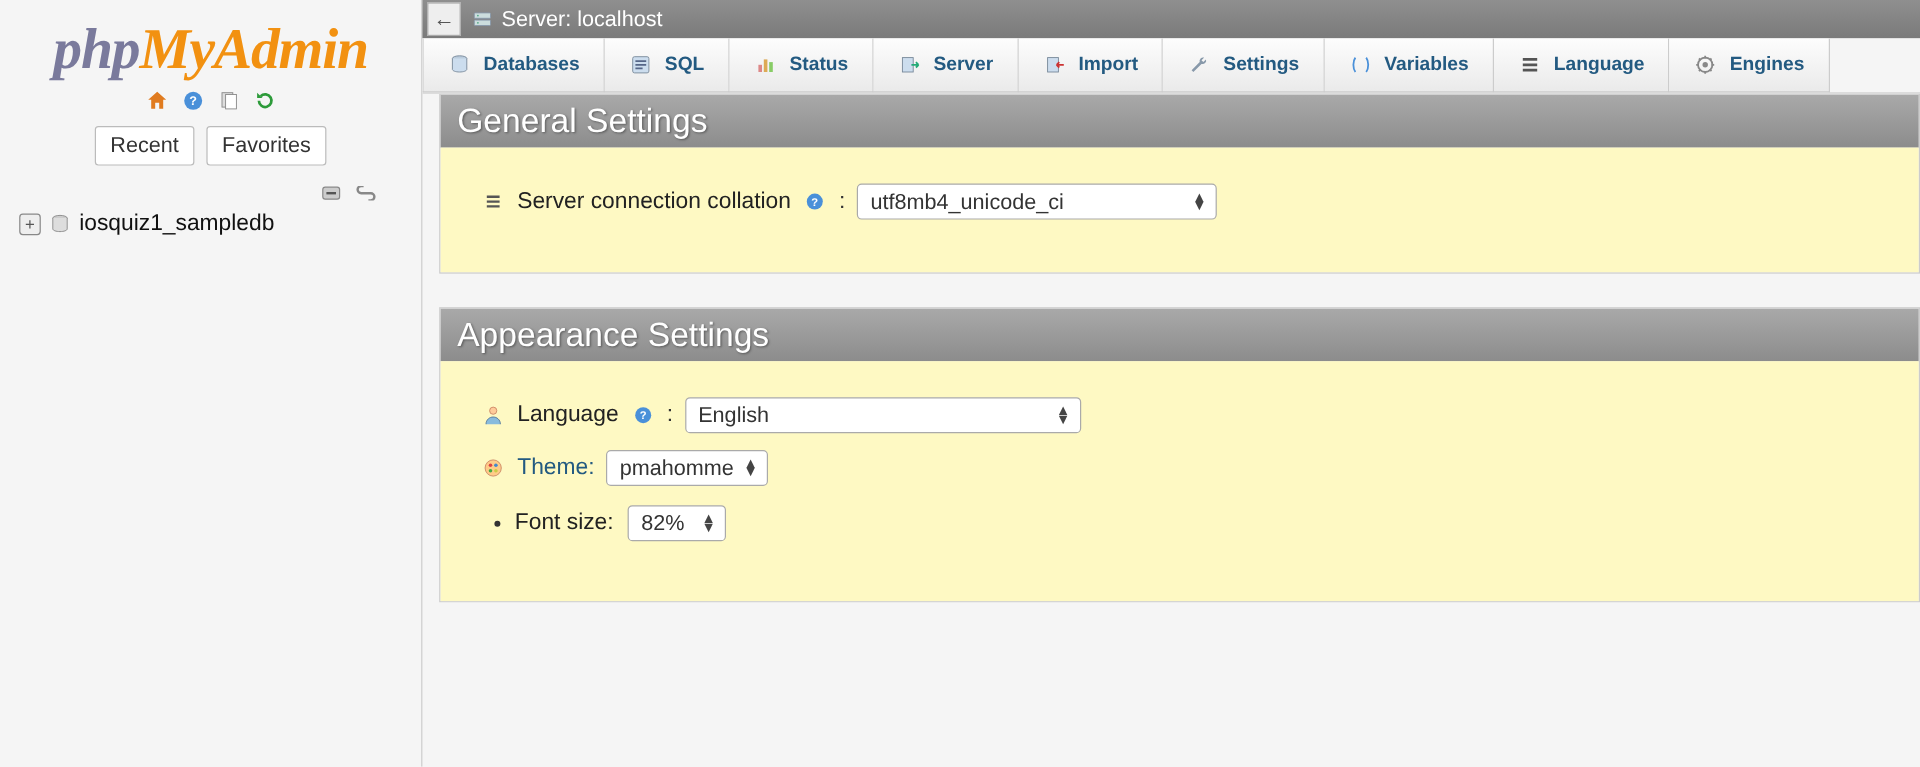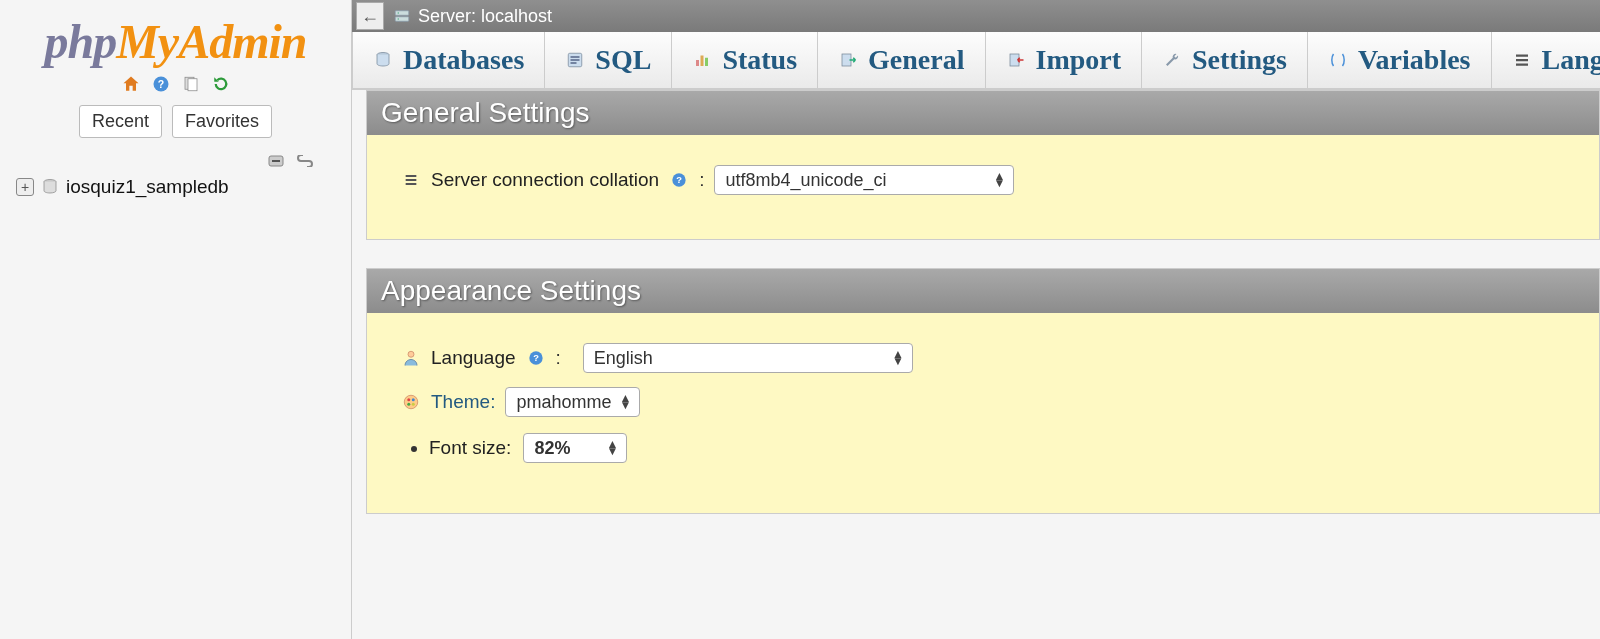--- a/index.html
+++ b/index.html
@@ -104,24 +104,23 @@
   }
   .tabstrip .tab {
     display: flex; align-items: center; gap: 10px;
     padding: 12px 20px;
     border: 1px solid #ccc;
     border-left: none;
     border-top: none;
     background: linear-gradient(#fdfdfd,#eaeaea);
     color: #235a81;
     font-weight: 600;
-    font-size: 28px;
+    font-size: 16px;
     cursor: pointer;
     white-space: nowrap;
-    font-family: Liberation Serif, serif;
   }
   .tabstrip .tab:first-child { border-left: 1px solid #ccc; }
 
   .content {
     padding: 0 0 0 14px;
     display: flex;
     flex-direction: column;
     gap: 28px;
     overflow: hidden;
     justify-content: flex-end;
@@ -152,21 +151,21 @@
     border:1px solid #aaa;
     border-radius:4px;
     padding: 4px 28px 4px 10px;
     font-size:18px;
     position:relative;
     display:inline-flex; align-items:center;
     cursor:pointer;
     height: 30px;
   }
   .select.wide { width: 300px; }
-  .select.widel { width: 330px; margin-left: 12px; }
+  .select.widel { width: 330px; }
   .select .caret {
     position:absolute; right:8px; top:50%; transform:translateY(-50%);
     font-size:12px; color:#444; line-height: 7px;
     display:flex; flex-direction:column;
   }
   ul.bullets { list-style: disc; padding-left: 28px; margin-top: 16px; }
   ul.bullets li { margin-bottom: 20px; }
   .more-row { display:flex; align-items:center; gap:8px; margin-top: 24px; }
   .more-row a { color:#235a81; text-decoration:none; font-size:19px; cursor:pointer;}
 
@@ -283,21 +282,21 @@
         </span>
       <span>Status</span>
     </div>
     <div class="tab">
       <span class="ico">
           <svg width="18" height="18" viewBox="0 0 24 24">
             <rect x="4" y="4" width="12" height="16" fill="#cde" stroke="#789"></rect>
             <path d="M14 12h8m0 0l-3-3m3 3l-3 3" stroke="#2a7" stroke-width="2" fill="none"></path>
           </svg>
         </span>
-      <span>General</span>
+      <span>Server</span>
     </div>
     <div class="tab">
       <span class="ico">
           <svg width="18" height="18" viewBox="0 0 24 24">
             <rect x="4" y="4" width="12" height="16" fill="#cde" stroke="#789"></rect>
             <path d="M22 12h-8m0 0l3-3m-3 3l3 3" stroke="#c33" stroke-width="2" fill="none"></path>
           </svg>
         </span>
       <span>Import</span>
     </div>
@@ -412,21 +411,21 @@
                 <span>▲</span>
                 <span>▼</span>
               </span>
           </div>
         </div>
 
         <ul class="bullets">
           <li>
             <div style="display:inline-flex; align-items:center; gap:12px;">
               <span class="label">Font size:</span>
-              <div class="select" style="width:104px;font-weight:bold;">
+              <div class="select" style="width:82px;">
                 <span>82%</span>
                 <span class="caret">
                     <span>▲</span>
                     <span>▼</span>
                   </span>
               </div>
             </div>
           </li>
         </ul>
 

